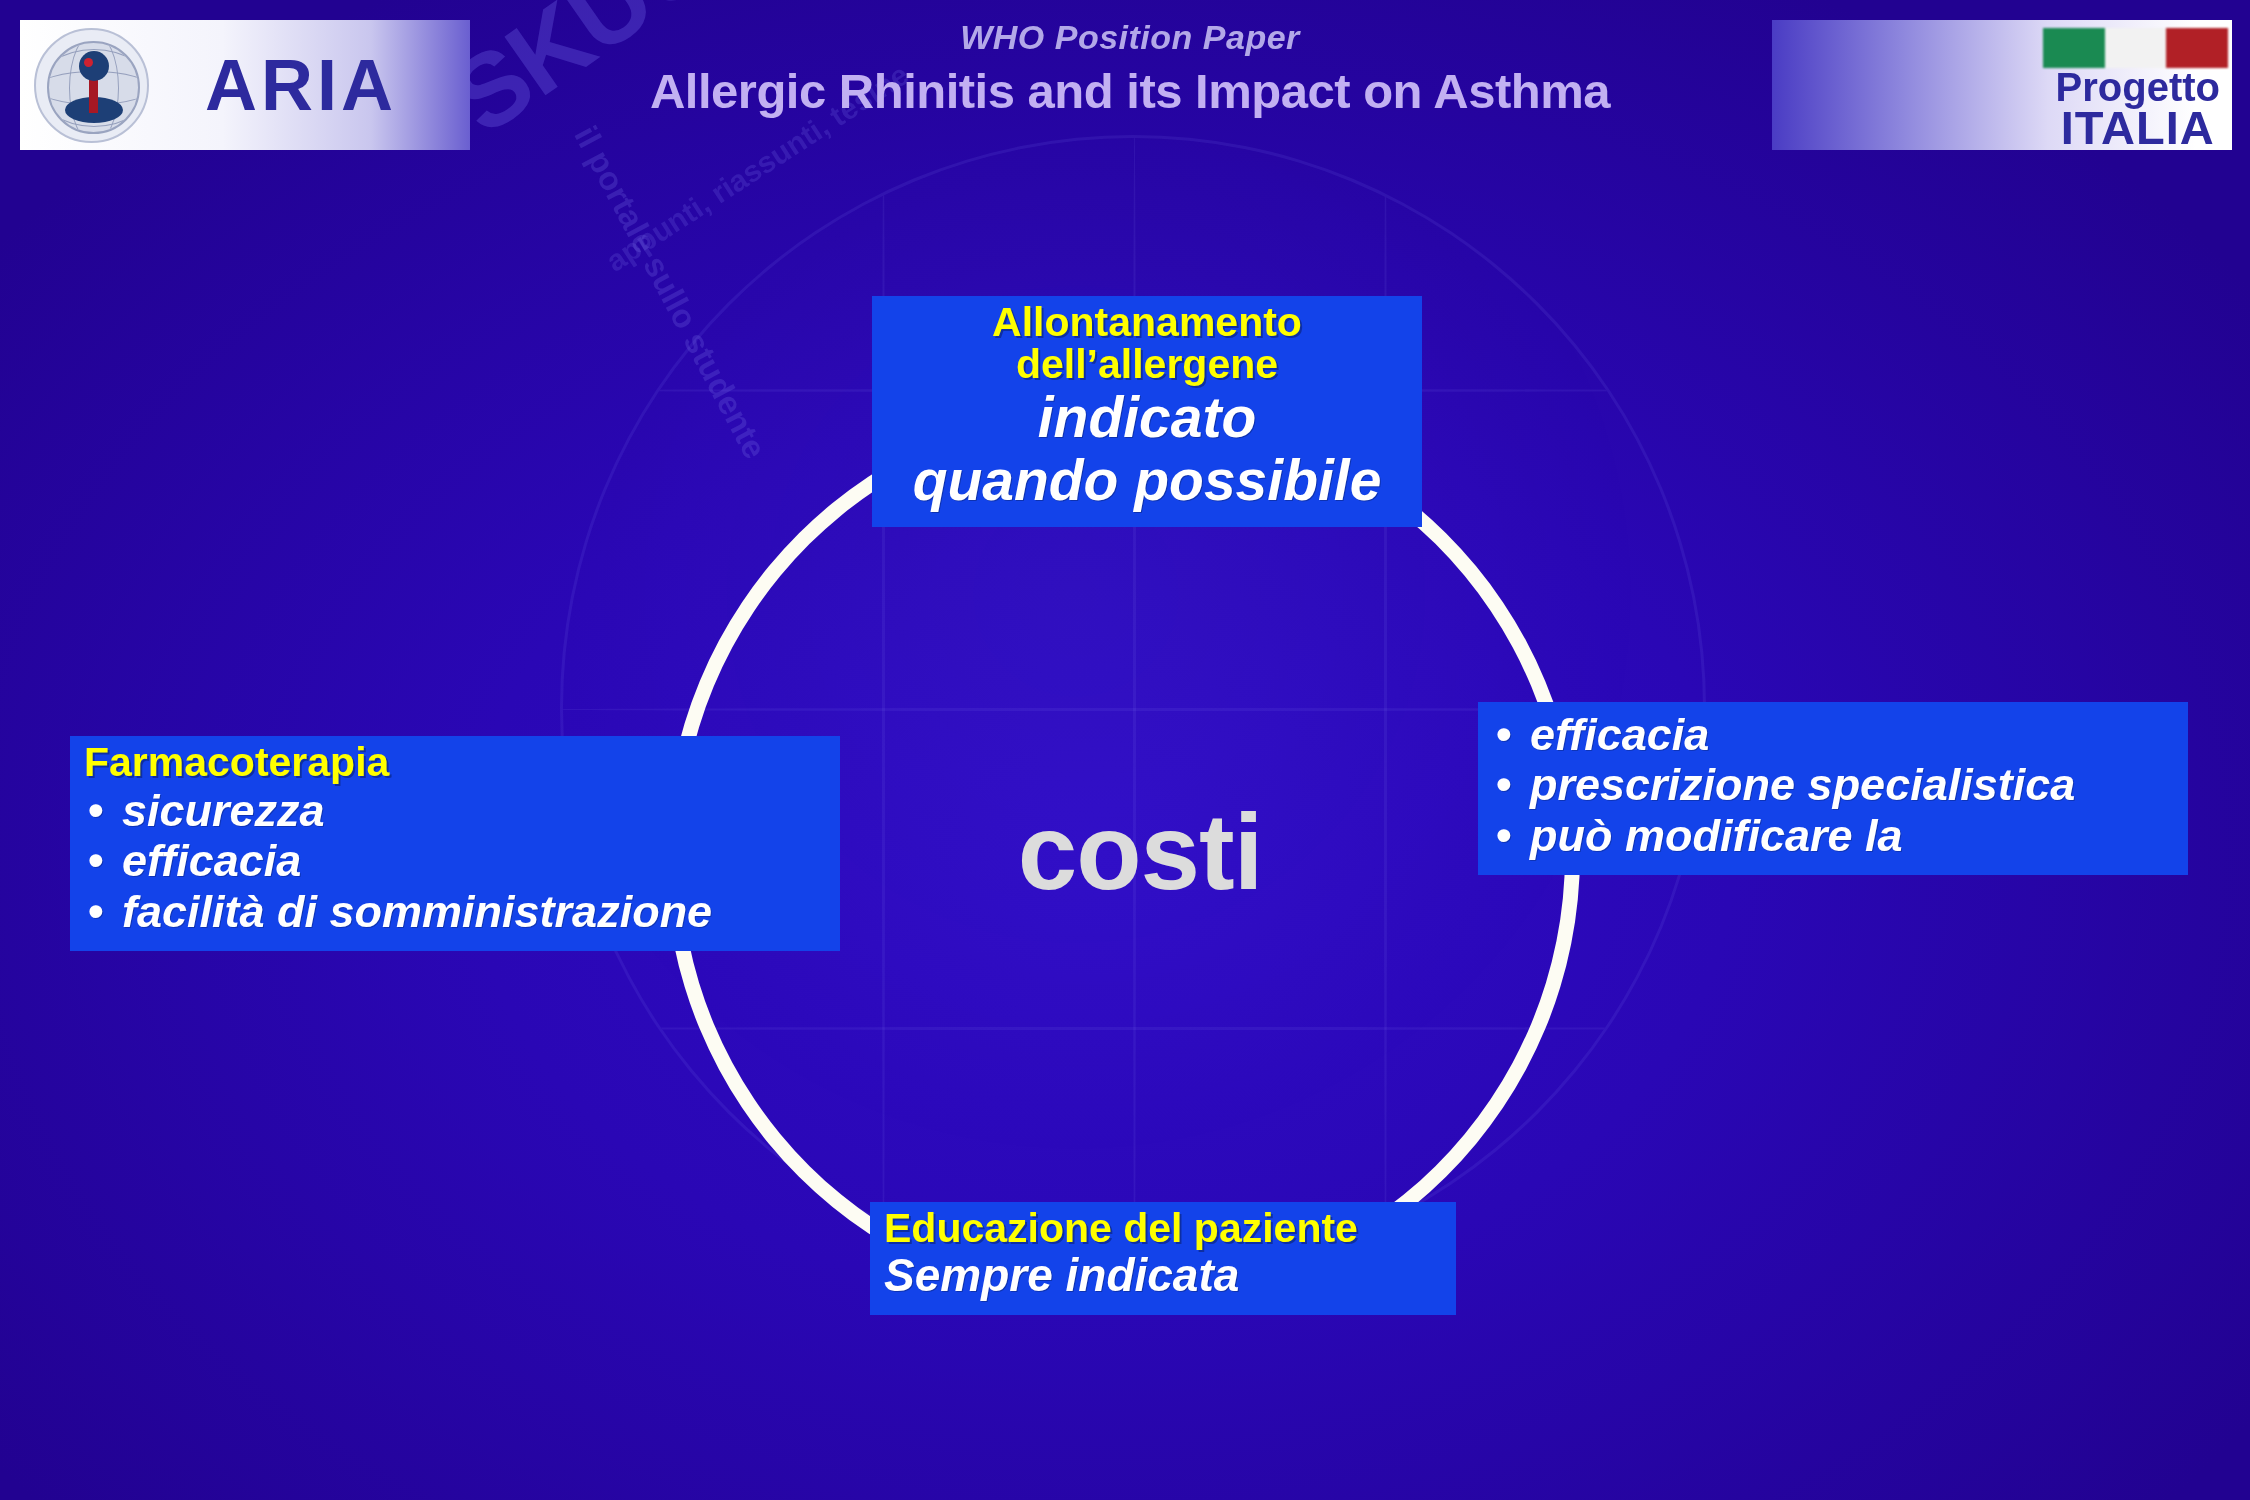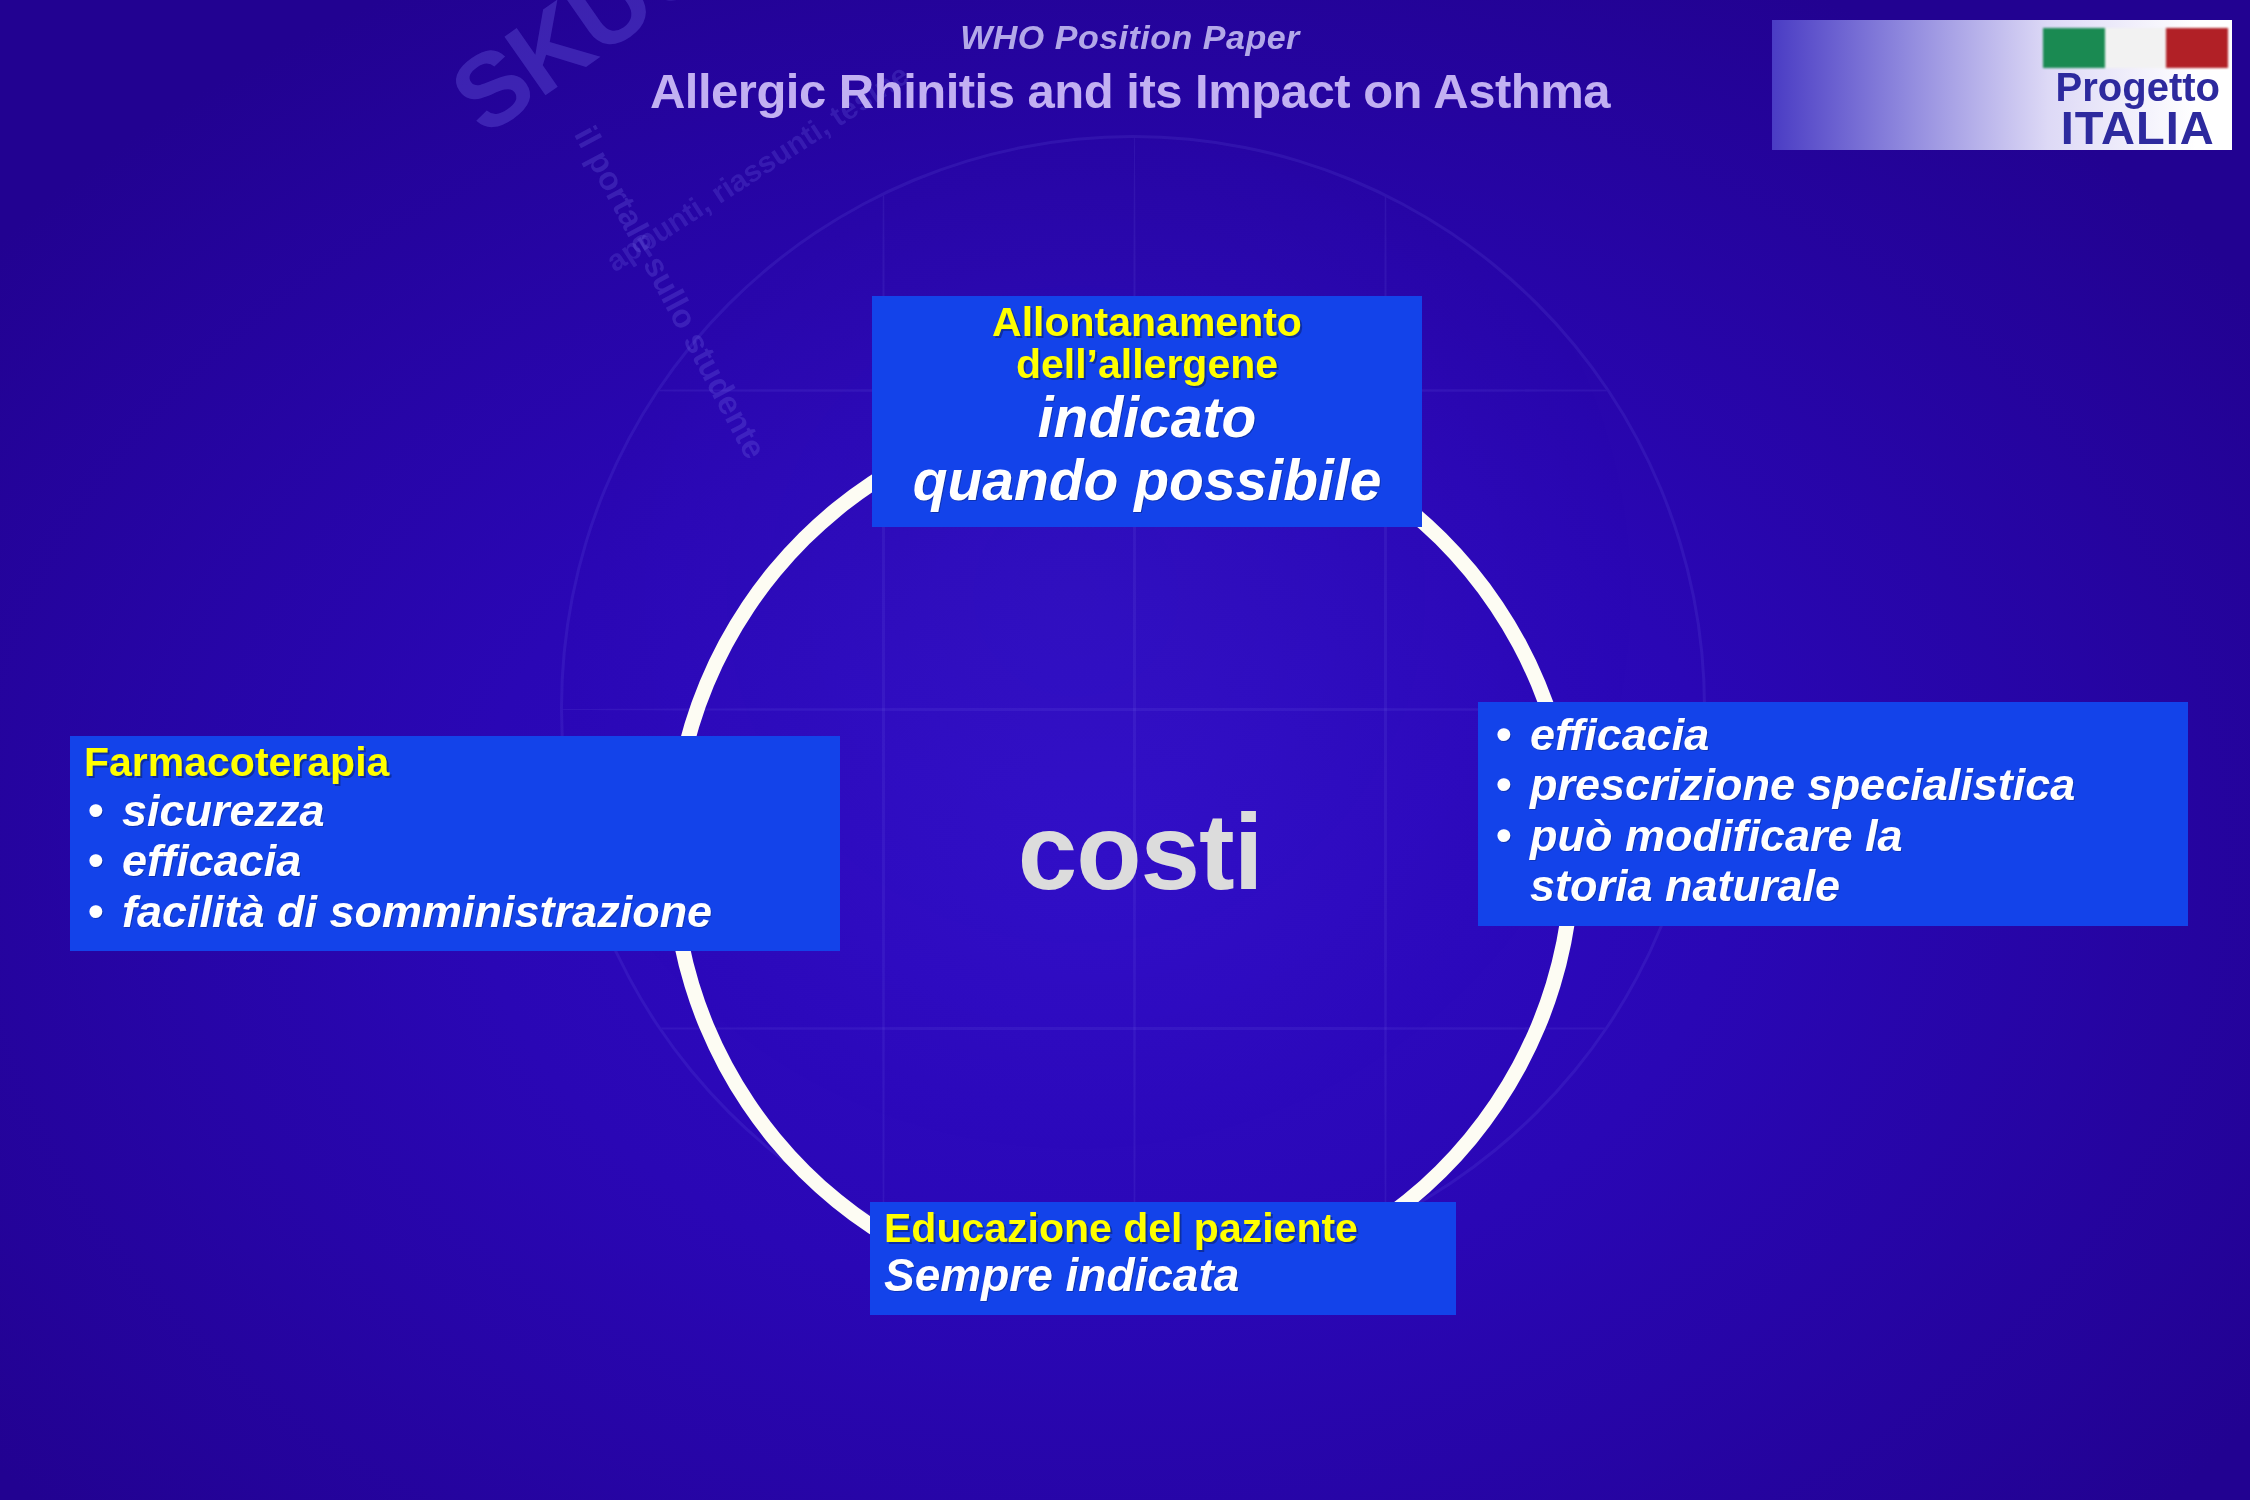--- a/index.html
+++ b/index.html
@@ -316,20 +316,35 @@
   </div>
 
   <div class="skuola-wm">
     <span>SKUOLA</span>
   </div>
   <div class="skuola-wm2">il portale sullo studente</div>
   <div class="skuola-wm3">appunti, riassunti, tesine</div>
 
   <div class="header">
 
+    <div class="logo-left">
+      <div class="aria-emblem">
+        <div class="ring-outer"></div>
+        <div class="globe">
+          <div class="gl" style="left:-12px; top:6px; width:112px; height:76px;"></div>
+          <div class="gl" style="left:-12px; top:28px; width:112px; height:32px;"></div>
+          <div class="gl" style="left:20px; top:-10px; width:48px; height:108px;"></div>
+          <div class="base"></div>
+          <div class="stem"></div>
+          <div class="bulb"></div>
+          <div class="dot"></div>
+        </div>
+      </div>
+      <div class="aria-word">ARIA</div>
+    </div>
 
     <div class="header-title">
       <div class="who-line">WHO Position Paper</div>
       <div class="aria-line">Allergic Rhinitis and its Impact on Asthma</div>
     </div>
 
     <div class="logo-right">
       <div class="it-flag">
         <i class="g"></i>
           <i class="w"></i>
@@ -362,21 +377,20 @@
       <li>facilità di somministrazione</li>
     </ul>
   </div>
 
   <div class="box" id="box-right">
     <ul>
       <li>efficacia</li>
       <li>prescrizione specialistica</li>
       <li>
         <span>può modificare la</span>
-        <span class="cont">storia naturale</span>
       </li>
     </ul>
   </div>
 
   <div class="box" id="box-bottom">
     <div class="title">Educazione del paziente</div>
     <div class="sub">Sempre indicata</div>
   </div>
 
 </div>

